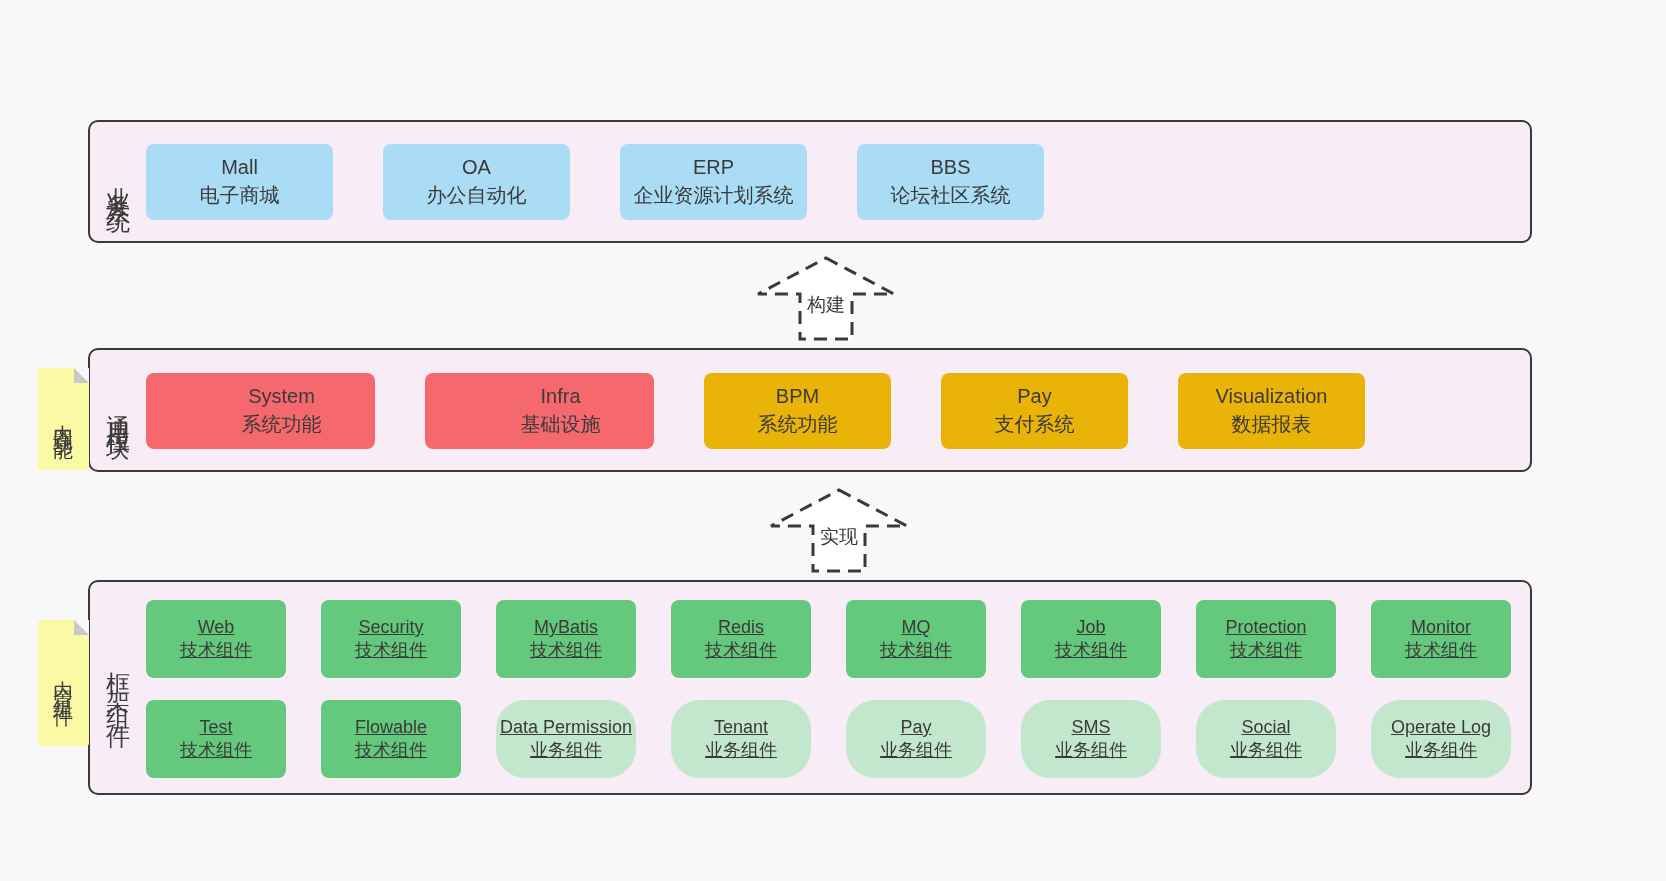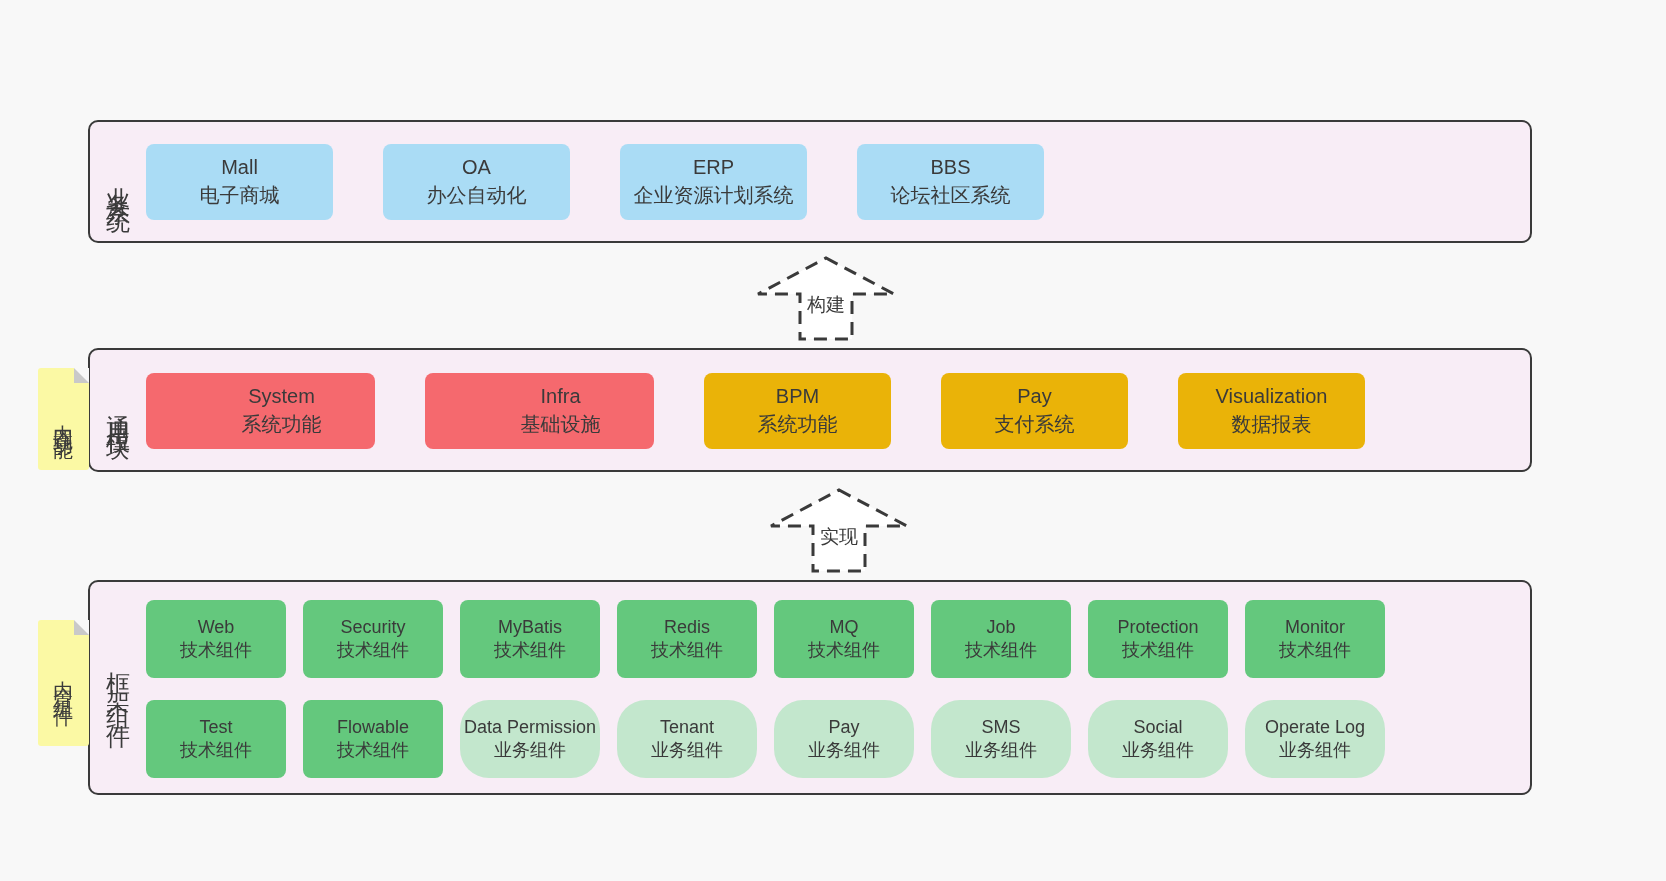--- a/index.html
+++ b/index.html
@@ -29,21 +29,21 @@
   }
   #panel-components .side-label span { letter-spacing:18px; }
 
   .panel-content { flex:1; display:flex; flex-direction:column; }
   #panel-business   .panel-content { padding-top:22px; }
   #panel-modules    .panel-content { padding-top:23px; }
   #panel-components .panel-content { padding-top:18px; gap:22px; }
 
   .box-row { display:flex; }
   .row-wide { gap:50px; }
-  .row-narrow { gap:17px; }
+  .row-narrow { gap:35px;text-decoration:underline; }
 
   .box {
     border-radius:8px; display:flex; flex-direction:column;
     align-items:center; justify-content:center; text-align:center;
     color:#3a3a3a;
   }
   .row-wide .box   { width:187px; height:76px; font-size:20px; line-height:1.38; }
   .row-narrow .box { width:140px; height:78px; font-size:18px; line-height:1.28; }
 
   .variant-blue       { background:#aadcf5; }

